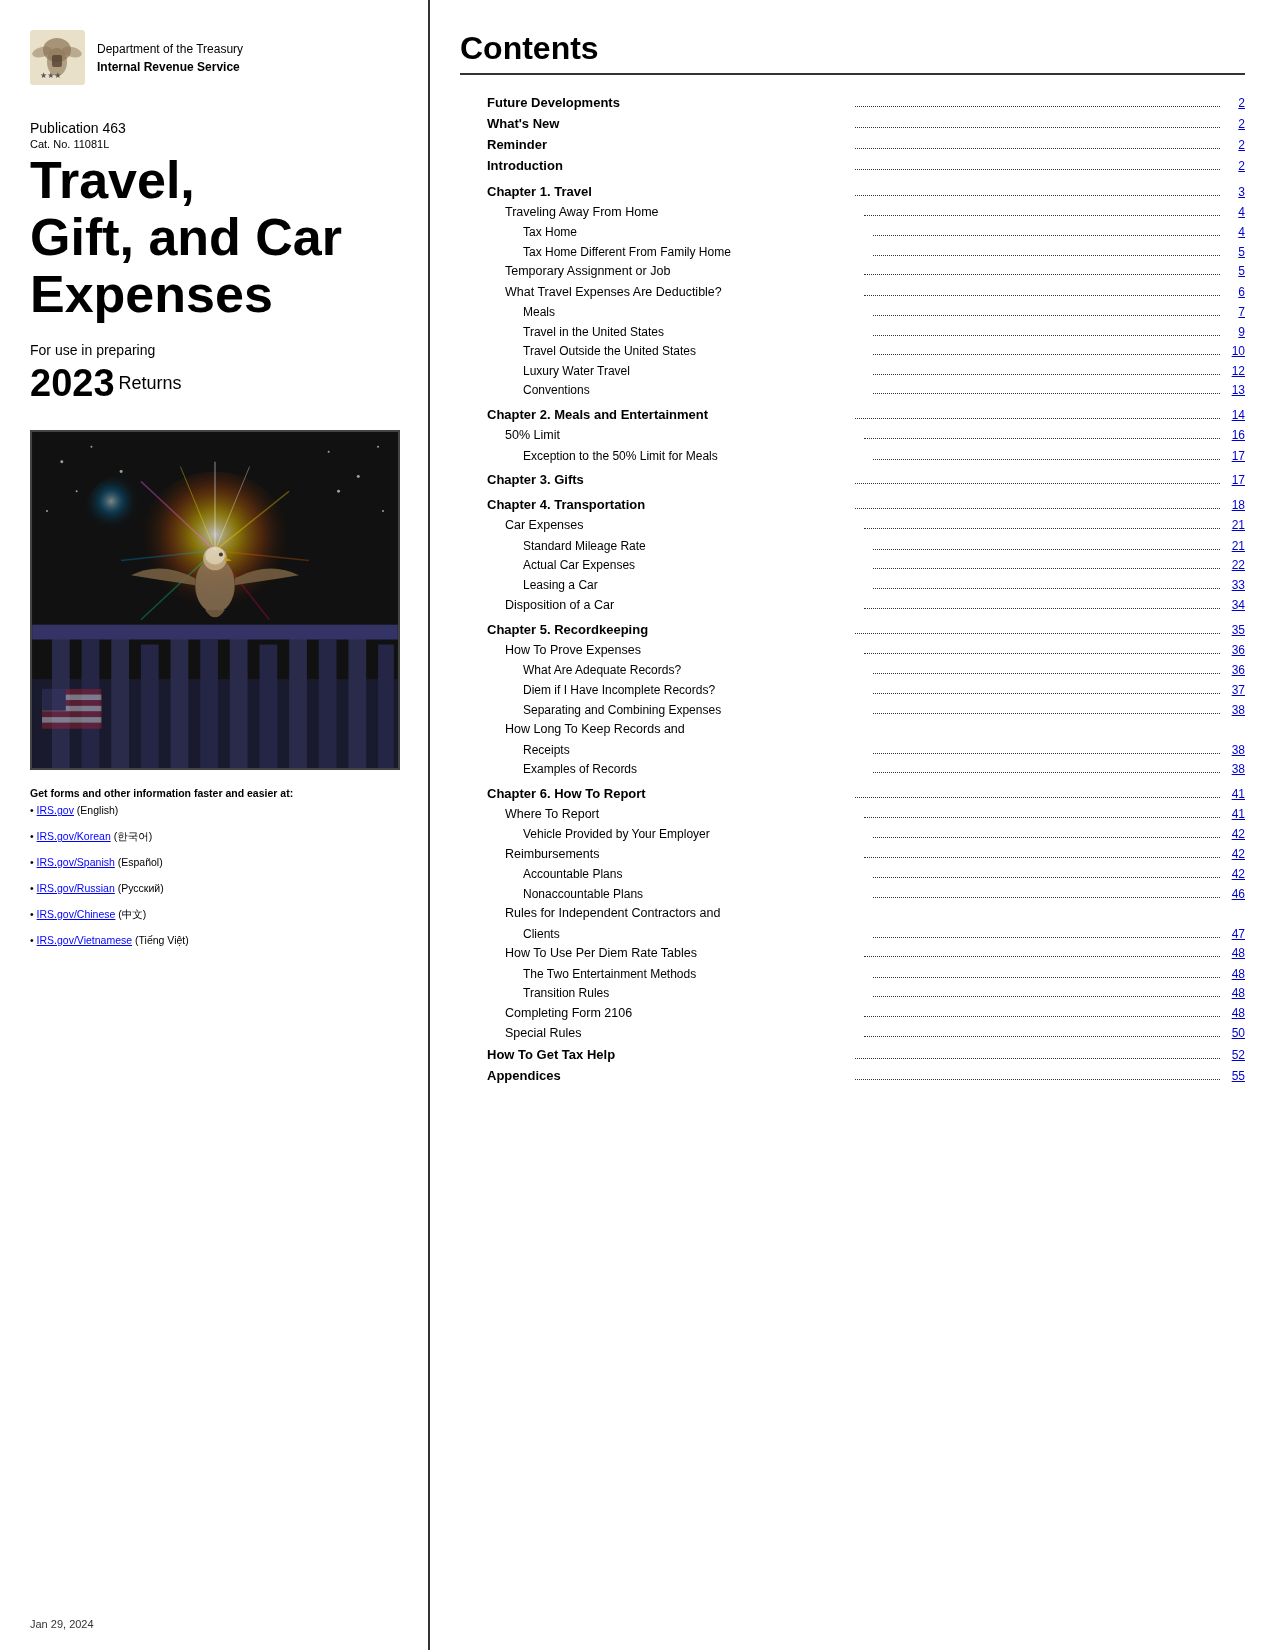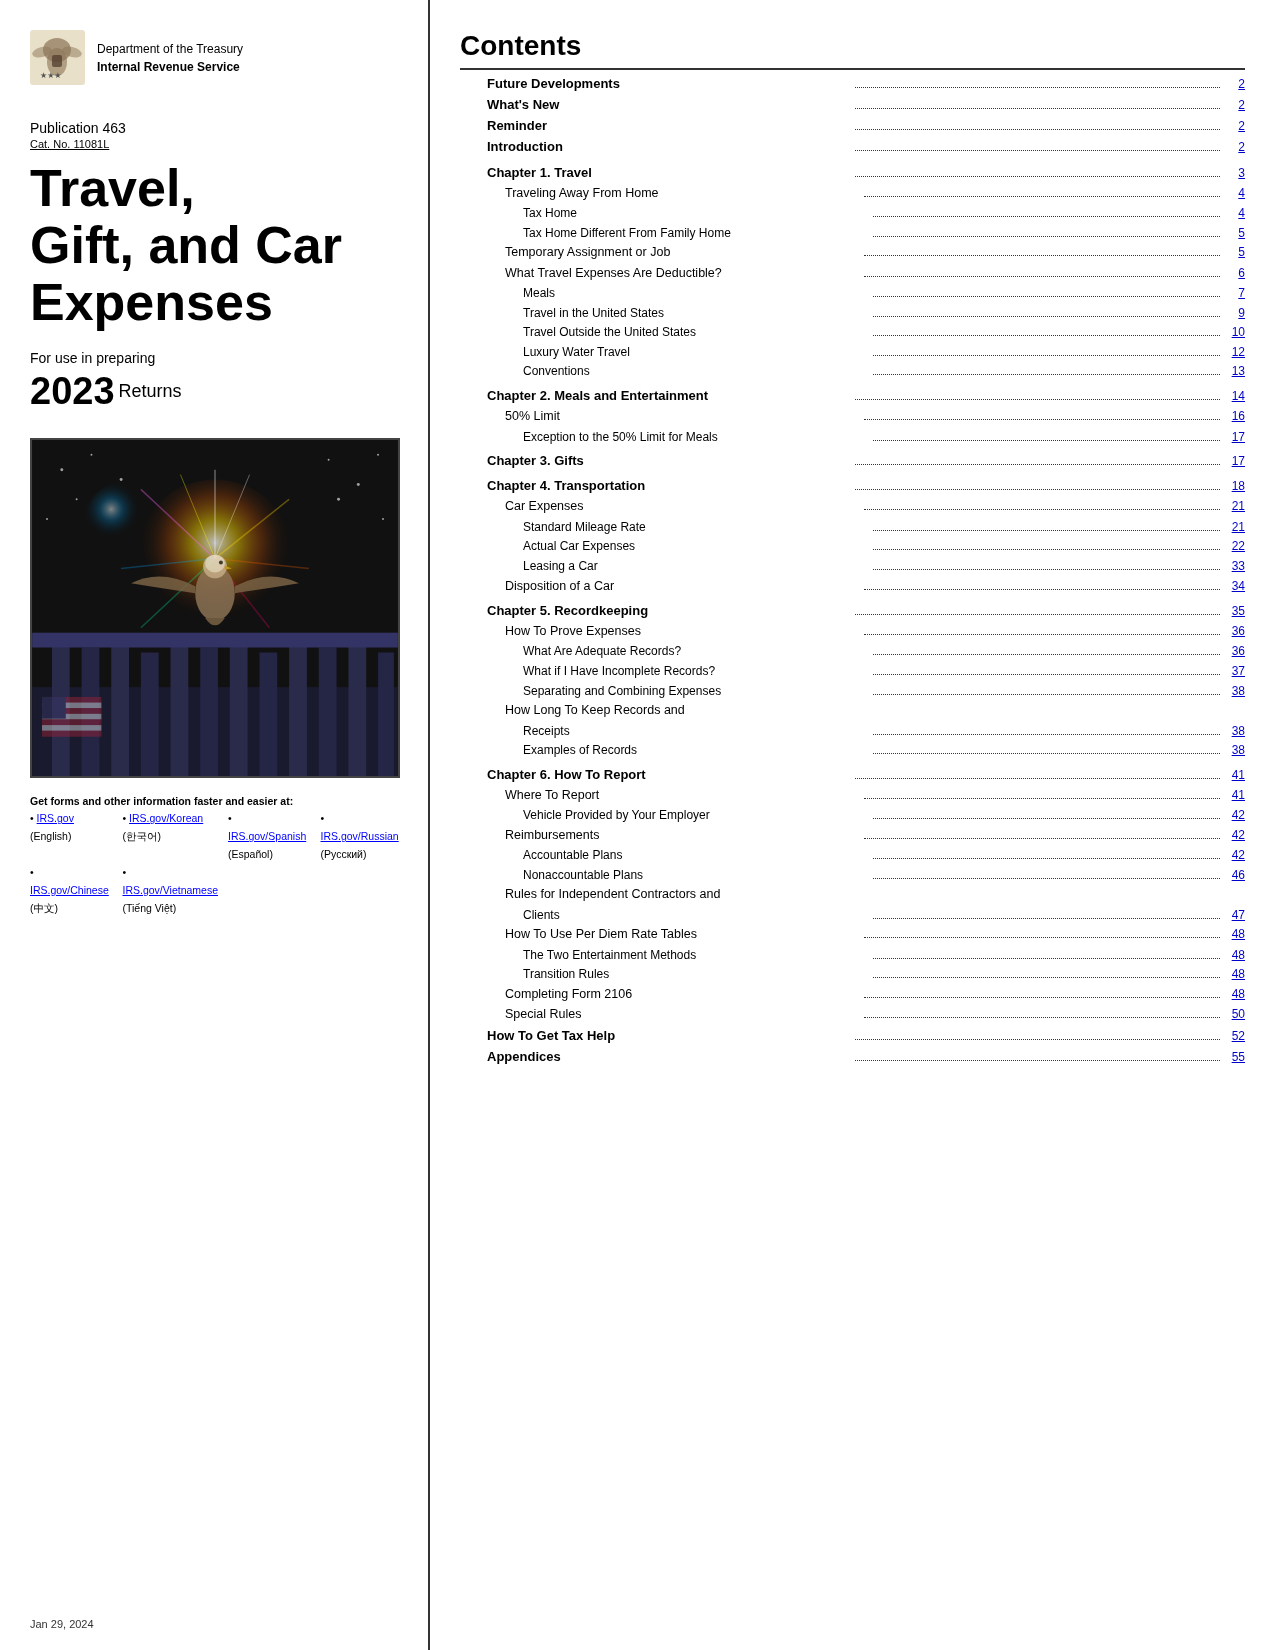--- a/index.html
+++ b/index.html
@@ -38,22 +38,21 @@
       line-height: 1.5;
     }
     .publication-label {
       font-weight: normal;
       font-size: 14px;
       margin-top: 15px;
       margin-bottom: 2px;
     }
     .cat-no {
       font-size: 11px;
-      margin-bottom: 10px;
-      text-decoration: underline;
+      margin-bottom: 2px;
     }
     .pub-title {
       font-size: 52px;
       font-weight: 900;
       font-family: 'Arial Black', Arial, sans-serif;
       line-height: 1.1;
       margin-bottom: 18px;
     }
     .for-use-text {
       font-size: 14px;
@@ -88,39 +87,39 @@
     }
     .website-section {
       font-size: 10.5px;
       line-height: 1.7;
     }
     .website-section .bold-line {
       font-weight: bold;
     }
     .website-grid {
       display: grid;
-      grid-template-columns: 1fr 1fr 1fr 1fr;
-      gap: 0 10px;
+      grid-template-columns: 1fr;
+      gap: 8px 10px;
     }
     .website-grid a, .website-link {
       color: #00f;
       text-decoration: underline;
       cursor: pointer;
     }
     .date-footer {
       margin-top: auto;
       padding-top: 20px;
       font-size: 11px;
       color: #333;
     }
     
     .contents-title {
-      font-size: 28px;
+      font-size: 32px;
       font-weight: bold;
-      margin-bottom: 4px;
+      margin-bottom: 18px;
       border-bottom: 2px solid #333;
       padding-bottom: 6px;
     }
     .toc-entry {
       display: flex;
       justify-content: space-between;
       align-items: baseline;
       margin-bottom: 1px;
       line-height: 1.55;
       padding-left: 27px;
@@ -450,21 +449,21 @@
         <span class="toc-label toc-sub1">How To Prove Expenses</span>
         <span class="toc-dots"></span>
         <span class="toc-page">36</span>
       </div>
       <div class="toc-entry">
         <span class="toc-label toc-sub2">What Are Adequate Records?</span>
         <span class="toc-dots"></span>
         <span class="toc-page">36</span>
       </div>
       <div class="toc-entry">
-        <span class="toc-label toc-sub2">What if I Have Incomplete Records?</span>
+        <span class="toc-label toc-sub2">Diem if I Have Incomplete Records?</span>
         <span class="toc-dots"></span>
         <span class="toc-page">37</span>
       </div>
       <div class="toc-entry">
         <span class="toc-label toc-sub2">Separating and Combining Expenses</span>
         <span class="toc-dots"></span>
         <span class="toc-page">38</span>
       </div>
       <div class="toc-entry">
         <span class="toc-label toc-sub1">How Long To Keep Records and</span>

